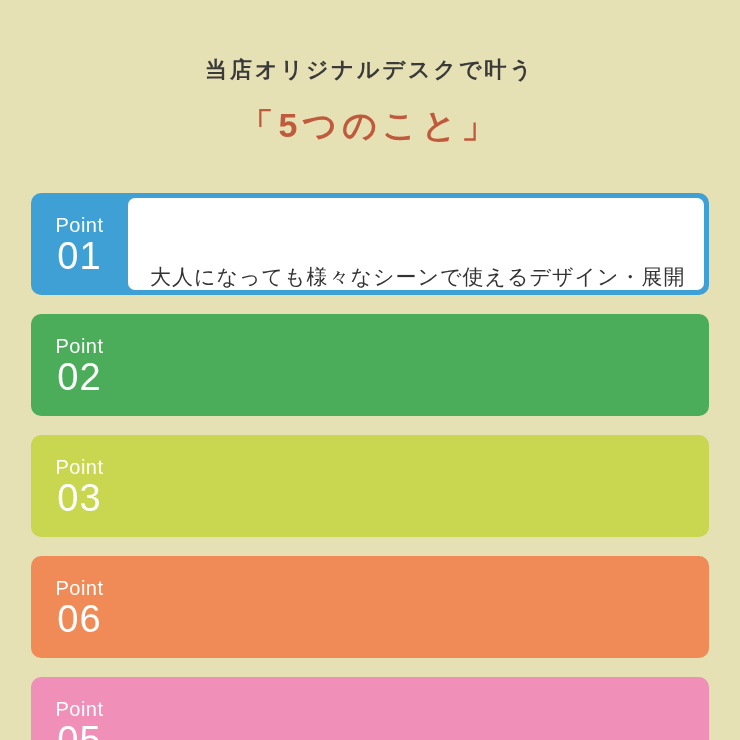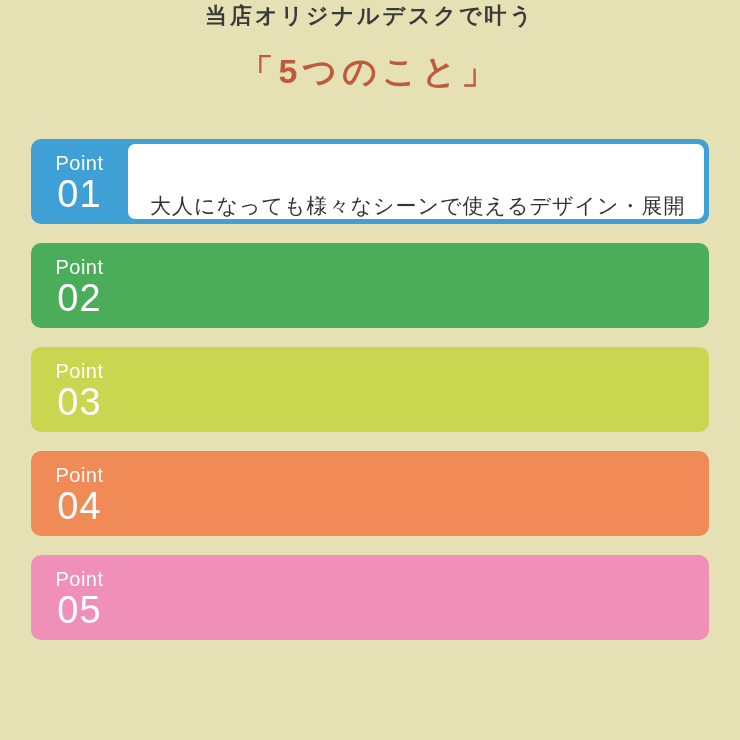--- a/index.html
+++ b/index.html
@@ -11,20 +11,21 @@
     height: 740px;
     overflow: hidden;
     font-family: "Liberation Sans", "DejaVu Sans", sans-serif;
   }
   .page {
     width: 740px;
     height: 740px;
     box-sizing: border-box;
   }
   .header {
+    padding-top: 54px;
     text-align: center;
   }
   .subtitle {
     font-size: 22px;
     font-weight: bold;
     letter-spacing: 3px;
     line-height: 31px;
     color: #3A3A3A;
   }
   .title {
@@ -35,21 +36,21 @@
     line-height: 56px;
     color: #C05A3C;
   }
   .cards {
     margin: 40px 31px 0 31px;
     display: flex;
     flex-direction: column;
     gap: 19px;
   }
   .card {
-    height: 85px;
+    height: 102px;
     border-radius: 10px;
     display: flex;
     overflow: hidden;
   }
   .badge {
     width: 97px;
     flex: 0 0 97px;
     display: flex;
     flex-direction: column;
     align-items: center;
@@ -117,21 +118,21 @@
     <div class="card" style="background-color: rgb(201, 214, 79);">
       <div class="badge">
         <div class="badge-label">Point</div>
         <div class="badge-number">03</div>
       </div>
     </div>
 
     <div class="card" style="background-color: rgb(240, 139, 87);">
       <div class="badge">
         <div class="badge-label">Point</div>
-        <div class="badge-number">04</div>
+        <div class="badge-number">06</div>
       </div>
     </div>
 
     <div class="card" style="background-color: rgb(240, 143, 184);">
       <div class="badge">
         <div class="badge-label">Point</div>
         <div class="badge-number">05</div>
       </div>
     </div>
 

